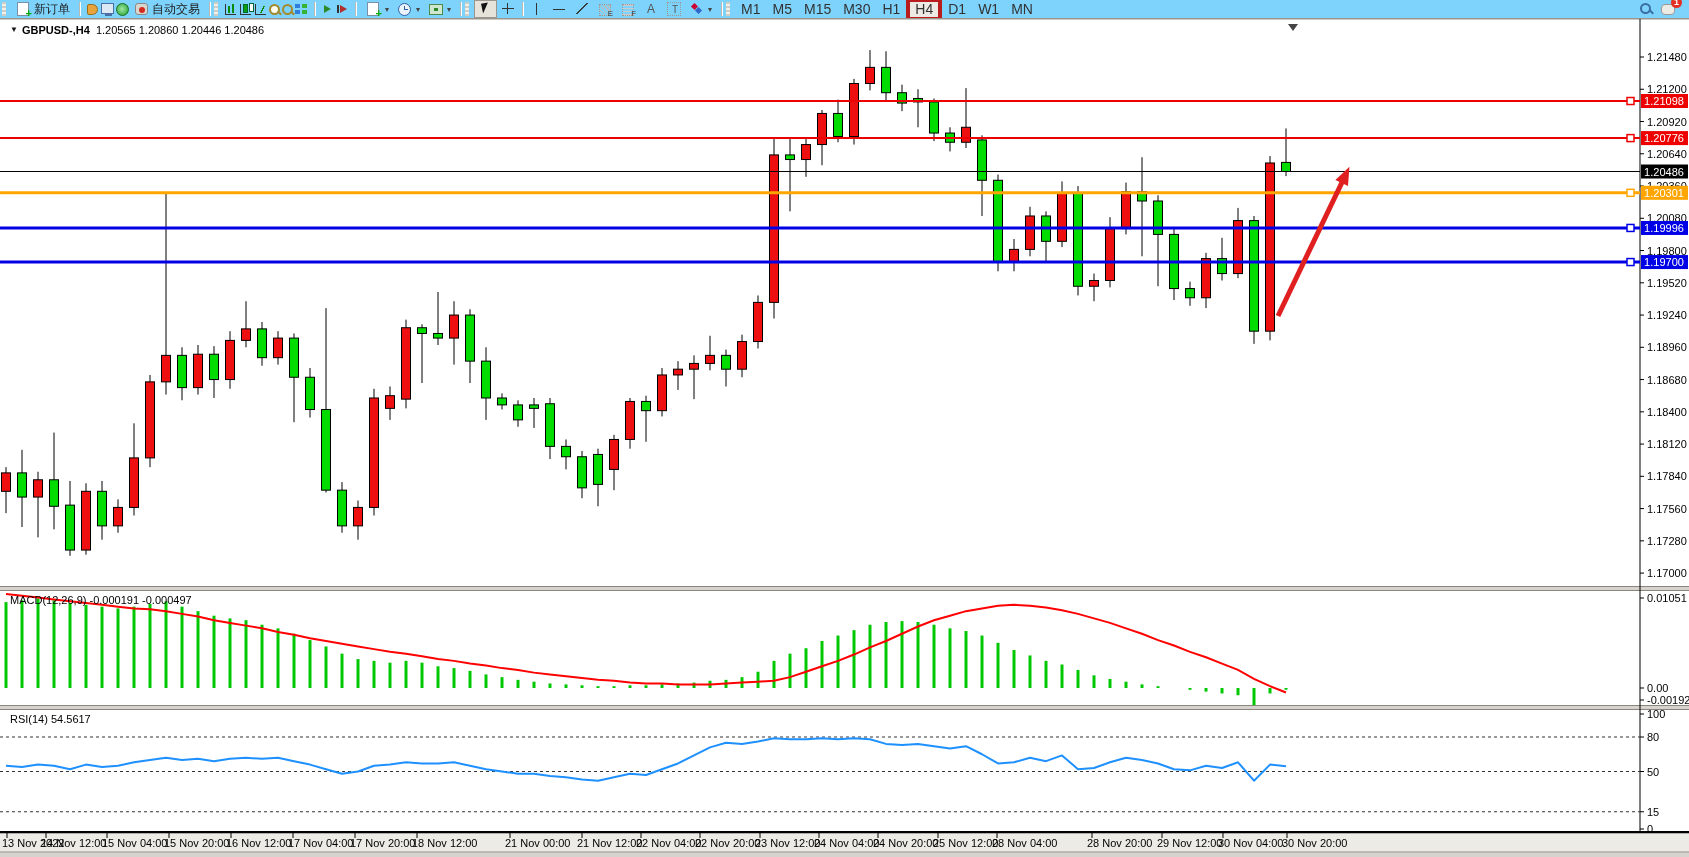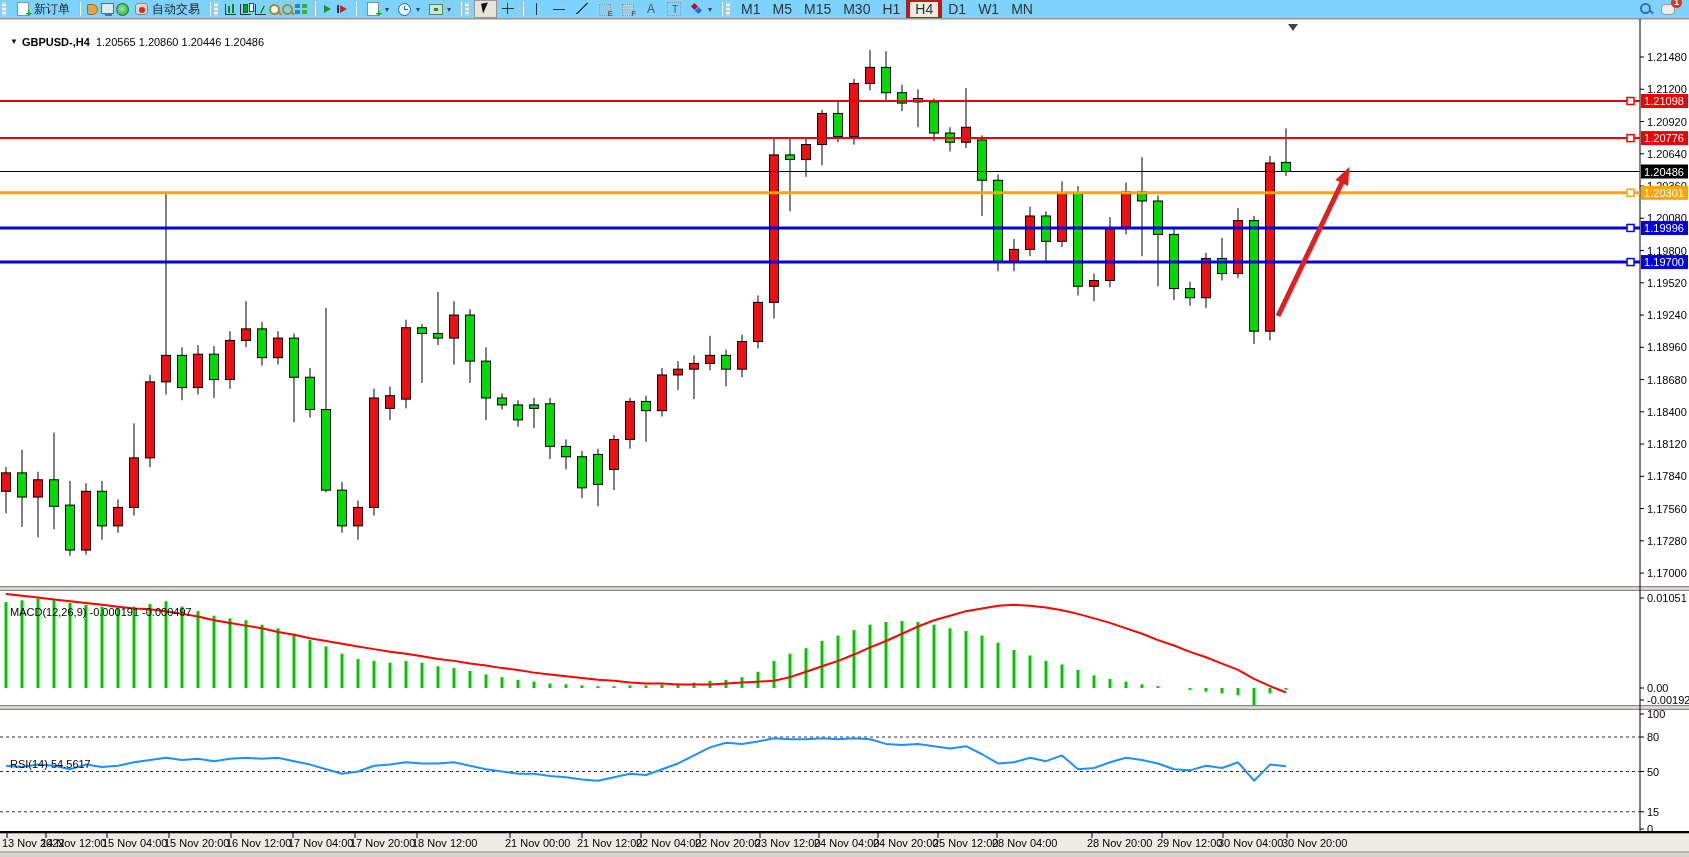--- a/index.html
+++ b/index.html
@@ -65,21 +65,21 @@
   .ic-arrows::before{content:"";position:absolute;left:7px;top:6px;width:5px;height:5px;background:#36C;transform:rotate(45deg);}
   .ic-search{width:14px;height:14px;}
   .ic-search::before{content:"";position:absolute;left:1px;top:1px;width:7px;height:7px;border:2px solid #3A6EA5;border-radius:50%;}
   .ic-search::after{content:"";position:absolute;left:10px;top:9px;width:5px;height:2px;background:#3A6EA5;trans
 form:rotate(45deg);transform:rotate(45deg);}
   .ic-chat{background:#EDEBE5;border:1px solid #999;border-radius:4px;width:12px;height:9px;margin-top:2px;}
   .chat-badge{position:absolute;right:-6px;top:-5px;background:#E33022;color:#fff;border-radius:50%;
     width:11px;height:11px;font-size:9px;line-height:11px;text-align:center;font-weight:bold;}
   .cn{letter-spacing:0;}
   
-  .ov{position:absolute;font-size:11px;color:#000;white-space:nowrap;z-index:5;margin-top:12px;}
+  .ov{position:absolute;font-size:11px;color:#000;white-space:nowrap;z-index:5;}
   .sym{font-weight:bold;}
   .tri{font-size:8px;vertical-align:2px;margin-right:4px;color:#111;}
 </style>
 </head>
 <body>
 
 <div class="screen">
 
   <div class="toolbar">
     <div class="tb-grip"></div>
@@ -588,17 +588,17 @@
       <line x1="1278" y1="316" x2="1346" y2="174" stroke="#E02020" stroke-width="5"></line>
       <polygon points="1349.4552395005926,166.7846469252333 1347.9943845646803,186.0425259064768 1335.3675166838384,179.99585678043994" fill="#E02020"></polygon>
     </svg>
 
   <div class="ov" style="left:10px;top:24px;">
     <span class="tri">▼</span><span class="sym">GBPUSD-,H4</span>&nbsp;&nbsp;<span>1.20565 1.20860 1.20446 1.20486</span>
   </div>
   <div class="ov" style="left:10px;top:594px;">
     <span>MACD(12,26,9)</span> <span>-0.000191 -0.000497</span>
   </div>
-  <div class="ov" style="left:10px;top:746px;">
+  <div class="ov" style="left:10px;top:713px;">
     <span>RSI(14)</span> <span>54.5617</span>
   </div>
 
 </div>
 
 </body></html>

